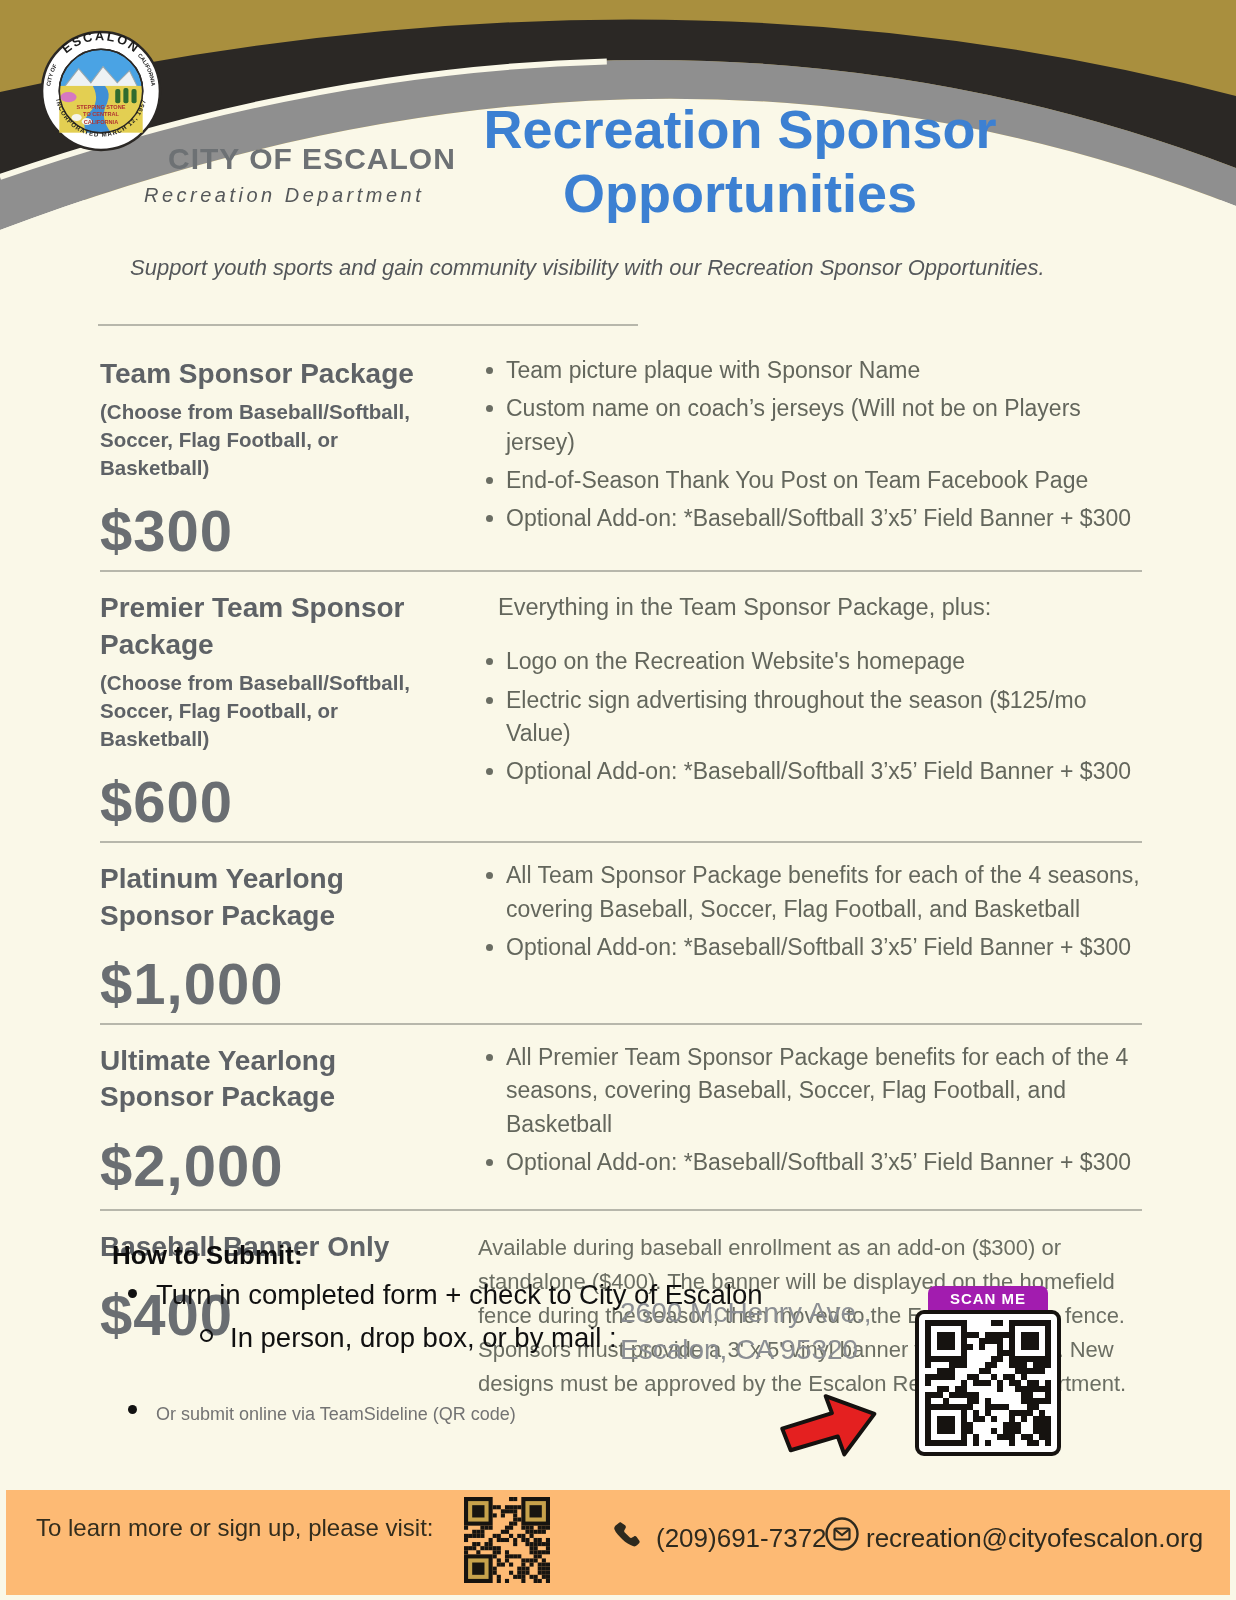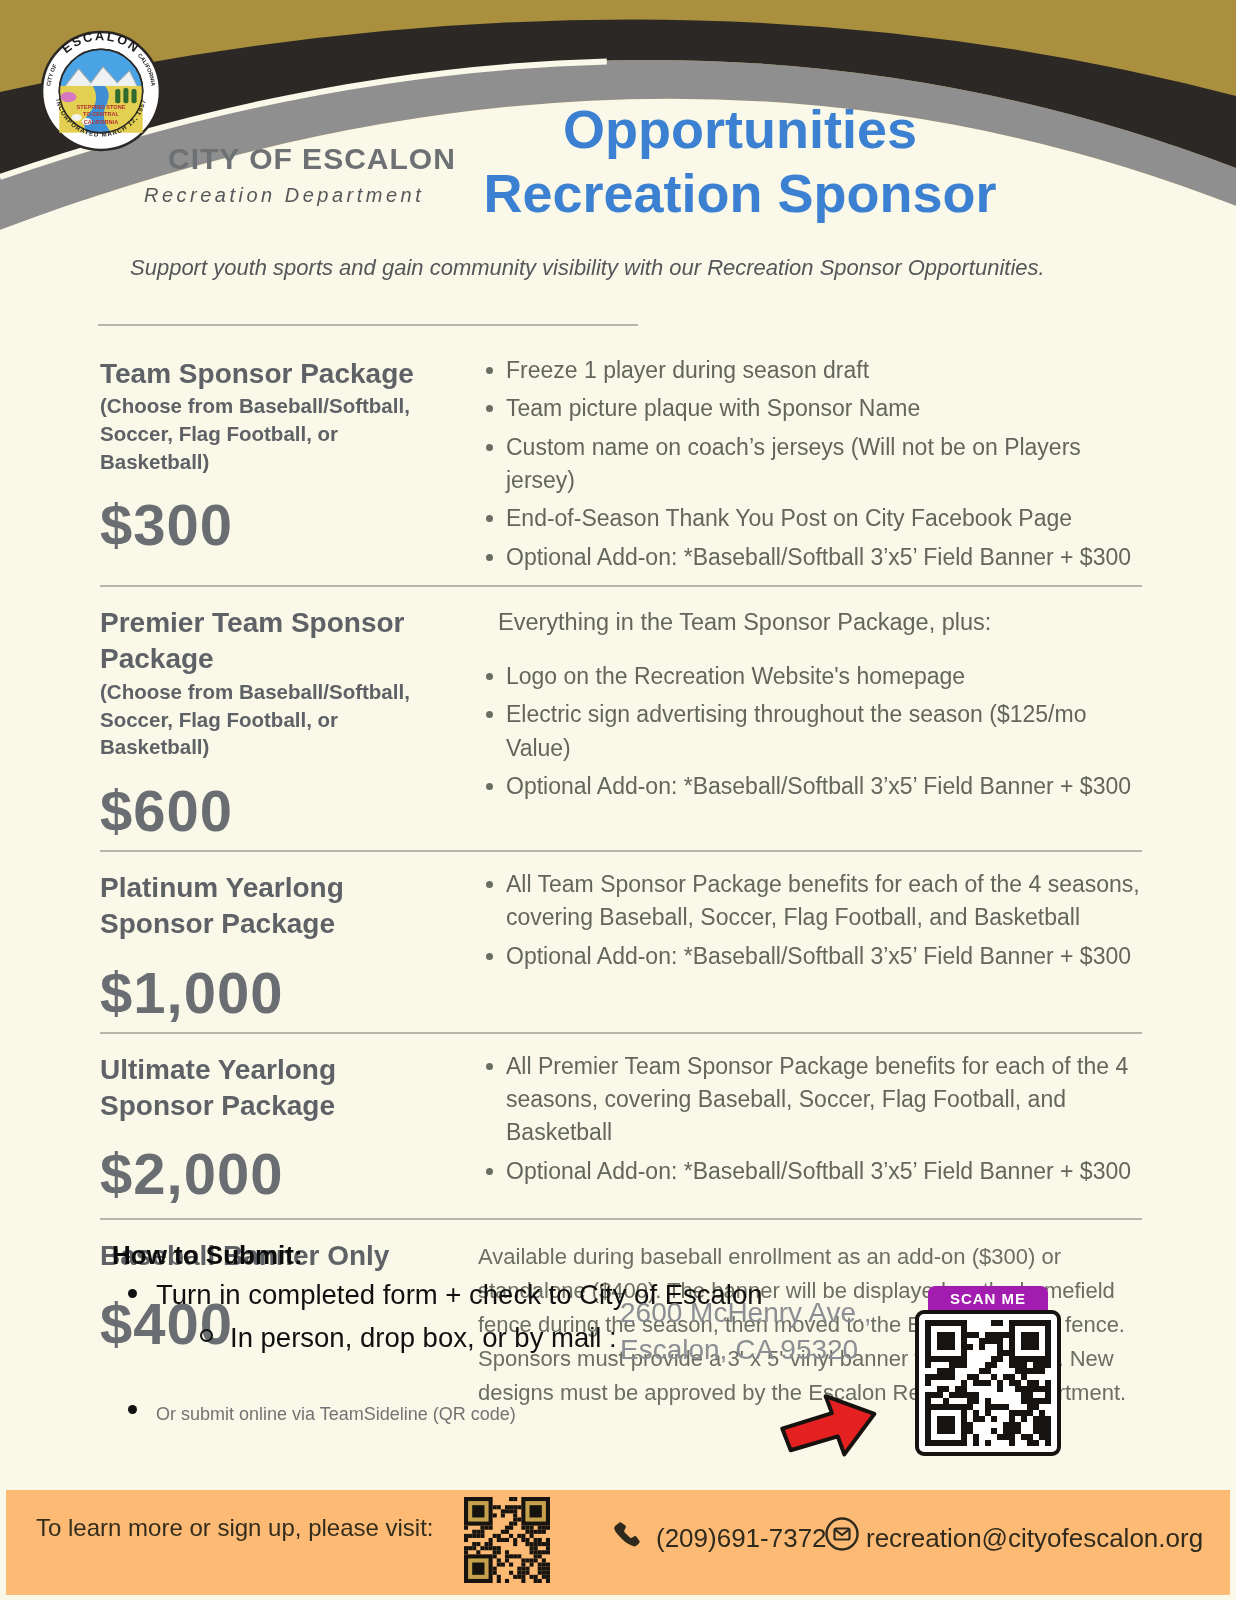--- a/index.html
+++ b/index.html
@@ -25,21 +25,21 @@
   .rule-short{position:absolute;top:324px;left:98px;width:540px;border-top:2px solid #b7b7ab;}
 
   
   .sections{position:absolute;top:338px;left:0;right:0;height:902px;padding:0 94px 0 100px;}
   .rule{border:none;border-top:2px solid #b7b7ab;margin:0;}
   .pkg{display:grid;grid-template-columns:358px 1fr;column-gap:20px;padding:12px 0 6px;}
   .pkg-0{min-height:188px;} .pkg-1{min-height:198px;} .pkg-2{min-height:158px;}
   .pkg-3{min-height:166px;} .pkg-4{min-height:168px;}
   .pkg-name{margin:6px 0 0;font-size:28px;font-weight:700;color:#5e6266;line-height:1.3;
             max-width:322px;}
-  .pkg-choose{margin-top:0;font-size:20.5px;font-weight:700;color:#5e6266;line-height:1.35;
+  .pkg-choose{margin-top:6px;font-size:20.5px;font-weight:700;color:#5e6266;line-height:1.35;
               max-width:340px;}
   .pkg-price{margin-top:16px;font-size:58px;font-weight:700;color:#6a6e72;letter-spacing:1px;}
   .pkg-intro{margin:10px 0 24px;font-size:23.5px;color:#63665c;padding-left:20px;}
   .pkg-bullets{list-style:none;margin:4px 0 0;padding:0;}
   .pkg-bullets li{position:relative;padding-left:28px;margin:0 0 5px;font-size:23px;
                   color:#63665c;line-height:1.45;}
   .pkg-bullets li::before{content:"";position:absolute;left:8px;top:13px;width:7px;height:7px;
                   border-radius:50%;background:#6a6d63;}
   .pkg-paragraph{margin:8px 0 0;font-size:22px;color:#6b6e63;line-height:1.55;max-width:694px;}
 
@@ -120,41 +120,40 @@
       <text x="60" y="78">STEPPING STONE</text>
       <text x="60" y="85">TO CENTRAL</text>
       <text x="60" y="92">CALIFORNIA</text>
     </g>
   </svg>
 
   <div class="org-name">CITY OF ESCALON</div>
   <div class="org-dept">Recreation Department</div>
 
   <div class="doc-title">
+    <div>Recreation Sponsor</div>
     <div>Opportunities</div>
-    <div>Recreation Sponsor</div>
   </div>
 
   <div class="subtitle">Support youth sports and gain community visibility with our Recreation Sponsor Opportunities.</div>
   <div class="rule-short"></div>
 
   <div class="sections" id="sections">
     <section class="pkg pkg-0">
       <div class="pkg-left">
         <h2 class="pkg-name">Team Sponsor Package</h2>
         <div class="pkg-choose">(Choose from Baseball/Softball, Soccer, Flag Football, or Basketball)</div>
         <div class="pkg-price">$300</div>
       </div>
       <div class="pkg-right">
 
         <ul class="pkg-bullets">
-            <li>Freeze 1 player during season draft</li>
             <li>Team picture plaque with Sponsor Name</li>
             <li>Custom name on coach’s jerseys (Will not be on Players jersey)</li>
-            <li>End-of-Season Thank You Post on City Facebook Page</li>
+            <li>End-of-Season Thank You Post on Team Facebook Page</li>
             <li>Optional Add-on: *Baseball/Softball 3’x5’ Field Banner + $300</li>
           </ul>
 
       </div>
     </section>
   <hr class="rule">
     <section class="pkg pkg-1">
       <div class="pkg-left">
         <h2 class="pkg-name">Premier Team Sponsor Package</h2>
         <div class="pkg-choose">(Choose from Baseball/Softball, Soccer, Flag Football, or Basketball)</div>

